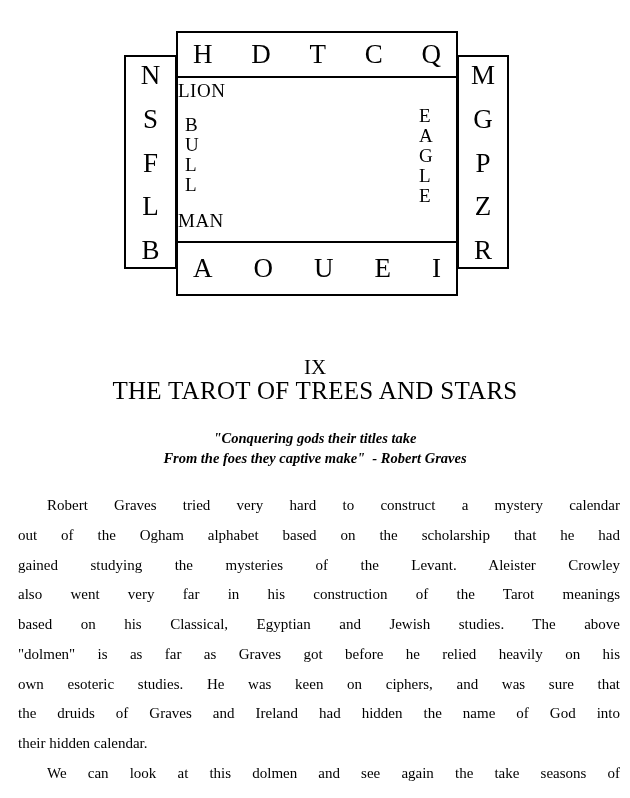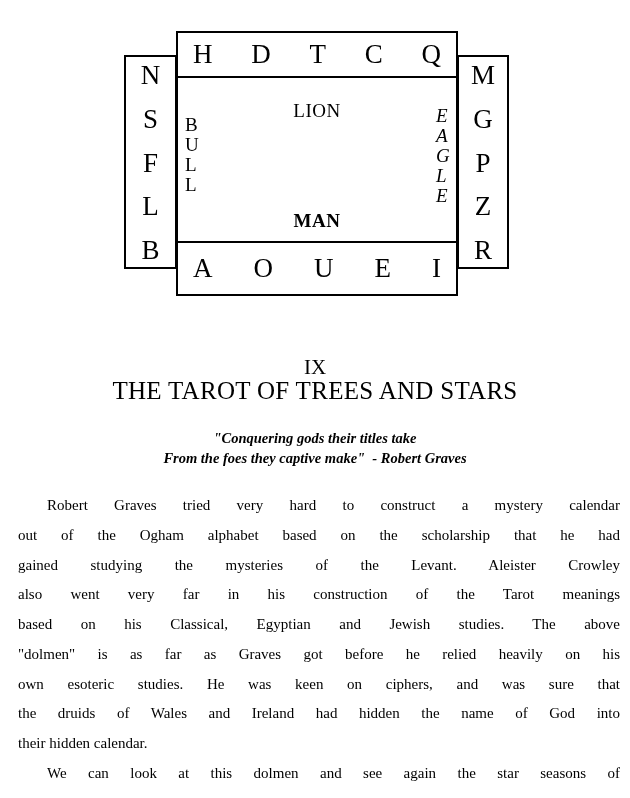--- a/index.html
+++ b/index.html
@@ -23,28 +23,28 @@
   .strip {
     display: flex; justify-content: space-between; align-items: center;
     padding: 0 15px;
     font-size: 27px;
   }
   .strip-top    { height: 45px; border-bottom: 2px solid #000000; }
   .strip-bottom { height: 53px; border-top: 2px solid #000000; }
   .mid { flex: 1; position: relative; font-size: 19px; }
 
   .mid-label { position: absolute; letter-spacing: 0.5px; }
-  .label-lion { top: 22px; left: 0; right: 0; text-align: center; }
-  .label-man  { bottom: 9px; left: 0; right: 0; text-align: center; font-weight: bold; }
+  .label-lion { top: 2px; left: 0; right: 0; }
+  .label-man  { bottom: 9px; left: 0; right: 0; text-align: left; }
   .vword {
     width: 1.05em; word-break: break-all; line-height: 20px; text-align: left;
     letter-spacing: 0;
   }
   .label-bull  { left: 7px;  top: 37px; }
-  .label-eagle { right: 0; top: 28px; font-style: italic; }
+  .label-eagle { right: 17px; top: 28px; }
 
   .side-box {
     width: 53px; top: 55px; height: 214px;
     display: flex; flex-direction: column; justify-content: space-between;
     align-items: center; padding: 5px 0 3px 0;
     font-size: 27px; line-height: 1;
   }
   .left-box  { left: 124px; }
   .right-box { left: 457px; width: 52px; }
 
@@ -126,19 +126,19 @@
 
 <div class="bodytext">
   <div>
     <div class="jline indent">Robert Graves tried very hard to construct a mystery calendar</div>
     <div class="jline">out of the Ogham alphabet based on the scholarship that he had</div>
     <div class="jline">gained studying the mysteries of the Levant.  Aleister Crowley</div>
     <div class="jline">also went very far in his construction of the Tarot meanings</div>
     <div class="jline">based on his Classical, Egyptian and Jewish studies.  The above</div>
     <div class="jline">"dolmen" is as far as Graves got before he relied heavily on his</div>
     <div class="jline">own esoteric studies.  He was keen on ciphers, and was sure that</div>
-    <div class="jline">the druids of Wales and Ireland had hidden the name of God into</div>
+    <div class="jline">the druids of Graves and Ireland had hidden the name of God into</div>
     <div class="jline lastline">their hidden calendar.</div>
   </div>
   <div>
-    <div class="jline indent">We can look at this dolmen and see again the star seasons of</div>
+    <div class="jline indent">We can look at this dolmen and see again the take seasons of</div>
   </div>
 </div>
 
 </body></html>

